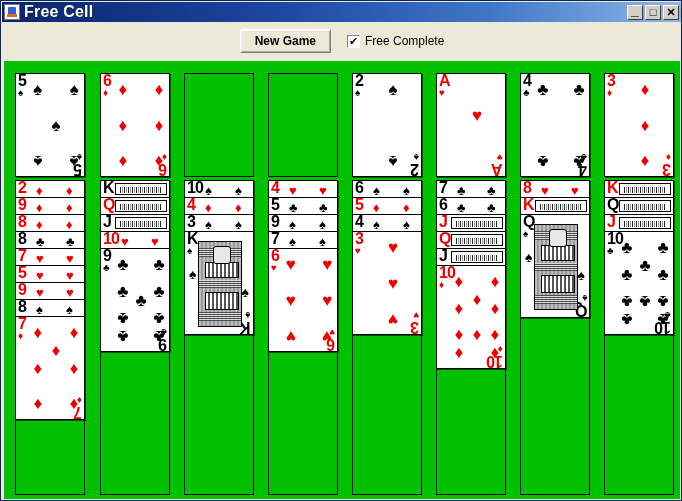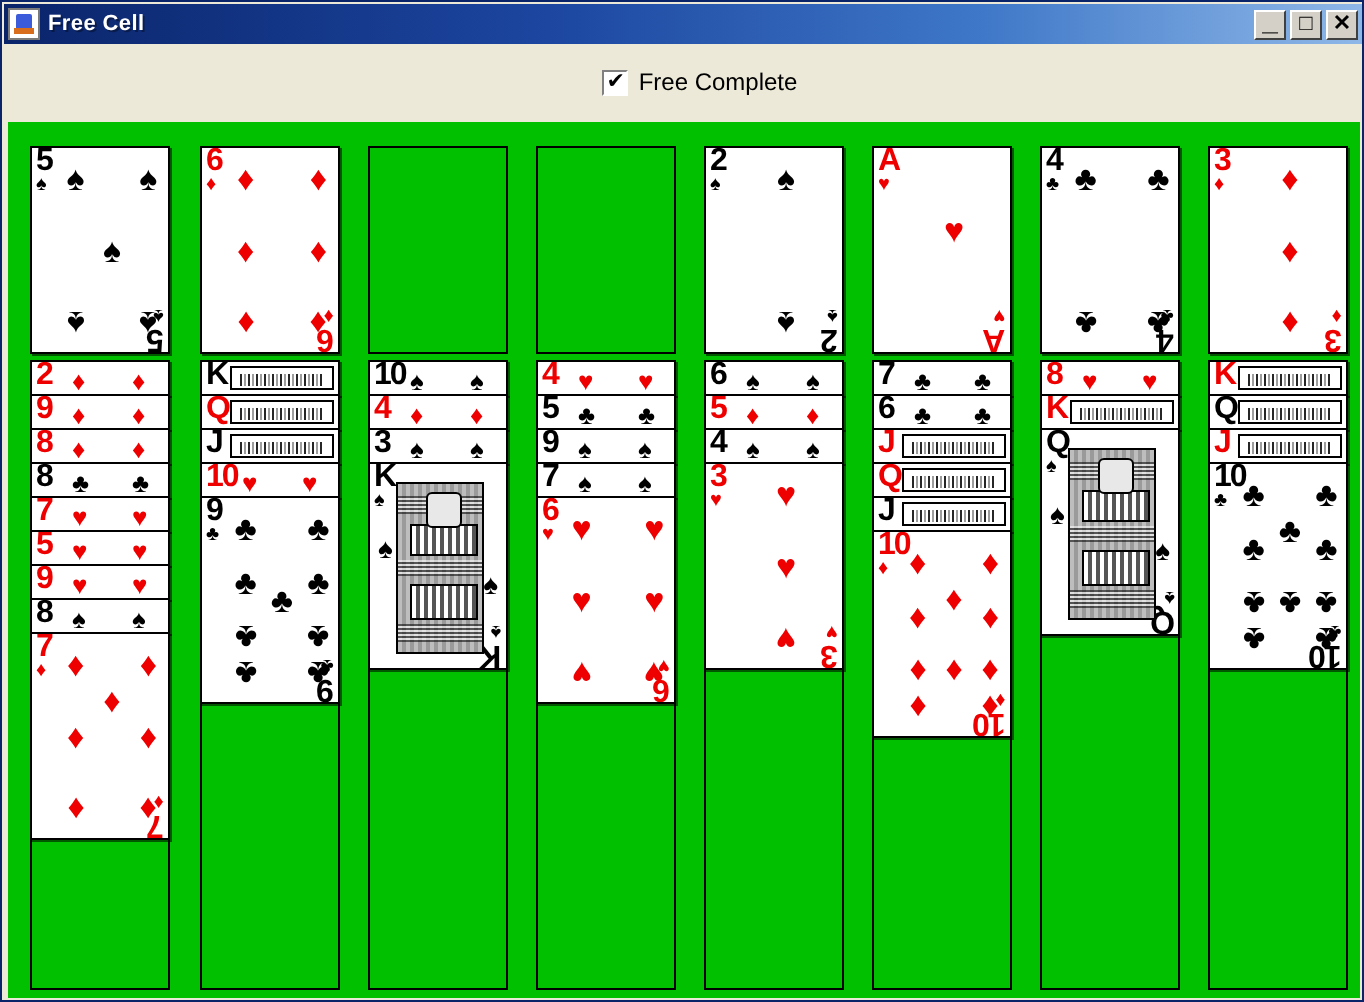--- a/index.html
+++ b/index.html
@@ -37,21 +37,21 @@
   }
   #title-icon::before {
     content: ""; position: absolute; left: 3px; top: 2px;
     width: 8px; height: 8px; background: #3b5bdb; border-radius: 1px;
   }
   #title-icon::after {
     content: ""; position: absolute; left: 2px; top: 9px;
     width: 10px; height: 3px; background: #d86d1e;
   }
   #title-text {
-    color: #ffffff; font-size: 11px; font-weight: bold;
+    color: #ffffff; font-size: 16px; font-weight: bold;
     letter-spacing: 0.2px; white-space: nowrap;
     text-shadow: 1px 1px 0 rgba(0,0,0,0.35);
   }
   #win-buttons {
     margin-left: auto; display: flex; gap: 2px; margin-right: 3px;
   }
   .winbtn {
     width: 16px; height: 15px;
     background: #d4d0c8;
     border: 1px solid;
@@ -249,20 +249,21 @@
       <div class="winbtn max">
           <span>□</span>
         </div>
       <div class="winbtn close">
           <span>✕</span>
         </div>
     </div>
   </div>
 
   <div id="toolbar">
+    <button id="new-game-btn">New Game</button>
     <label id="autocomplete-wrap">
       <span id="autocomplete-box"></span>
       <span id="autocomplete-label">Free Complete</span>
     </label>
   </div>
 
   <div id="table">
     <div id="free-cells">
         <div class="card" style="left: 11px; top: 12px;">
           <div class="corner black">

